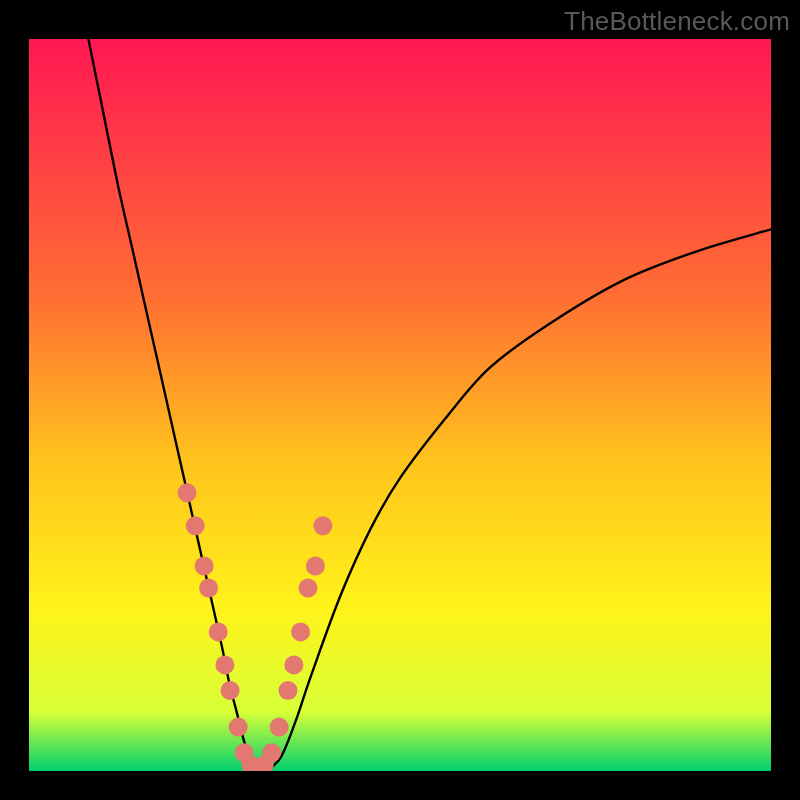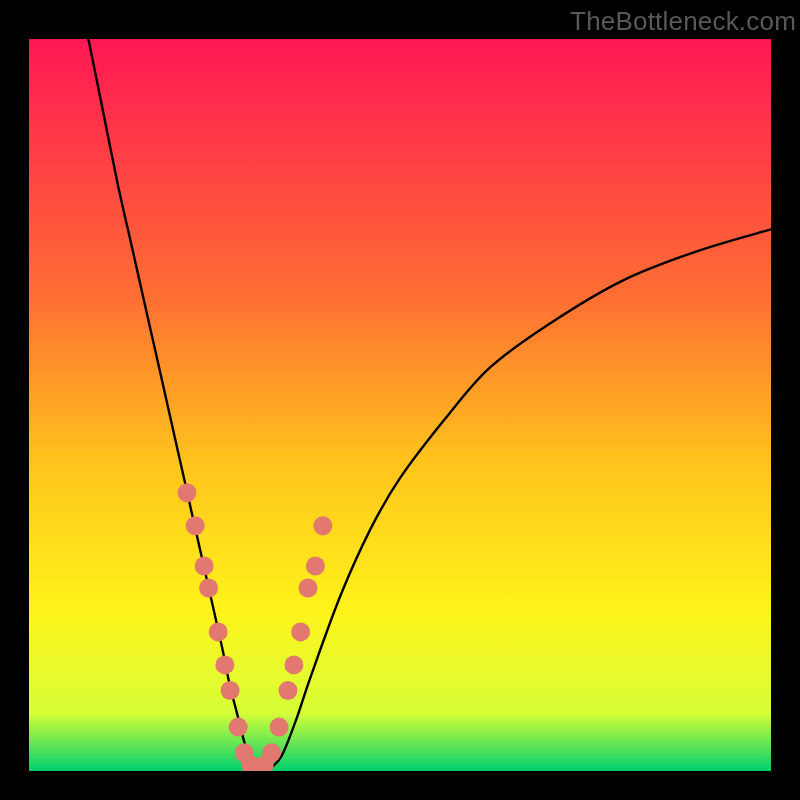--- a/index.html
+++ b/index.html
@@ -1,17 +1,17 @@
 <!DOCTYPE html>
 <html><head>
 <meta charset="utf-8">
 <style>
   html,body{margin:0;padding:0;width:800px;height:800px;overflow:hidden;background:#000;font-family:Arial,Helvetica,sans-serif}
   .stage{position:relative;width:800px;height:800px}
-  .watermark{position:absolute;top:6px;right:4px;color:#59595b;font-size:26px;font-weight:400;letter-spacing:.2px;z-index:5}
+  .watermark{position:absolute;top:6px;right:10px;color:#59595b;font-size:26px;font-weight:400;letter-spacing:.2px;z-index:5}
   svg{display:block}
 </style>
 </head>
 <body>
 
 <div class="stage">
   <div class="watermark">TheBottleneck.com</div>
   <svg width="800" height="800" viewBox="0 0 800 800">
     <defs>
       <linearGradient id="bg" x1="0" y1="0" x2="0" y2="1">

